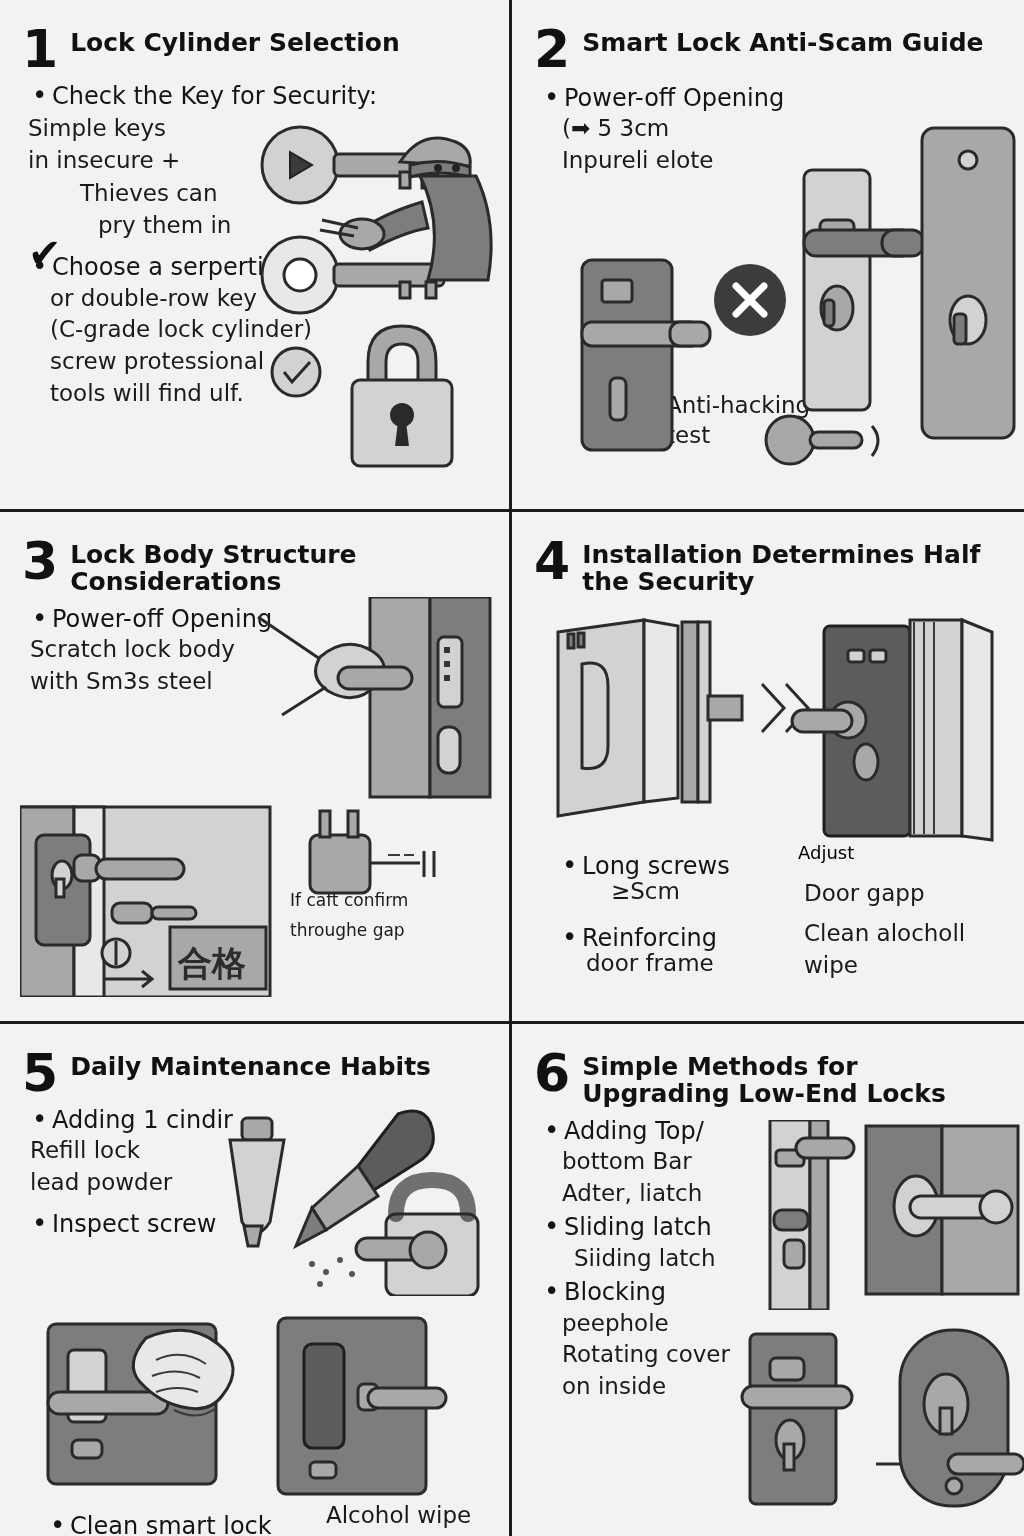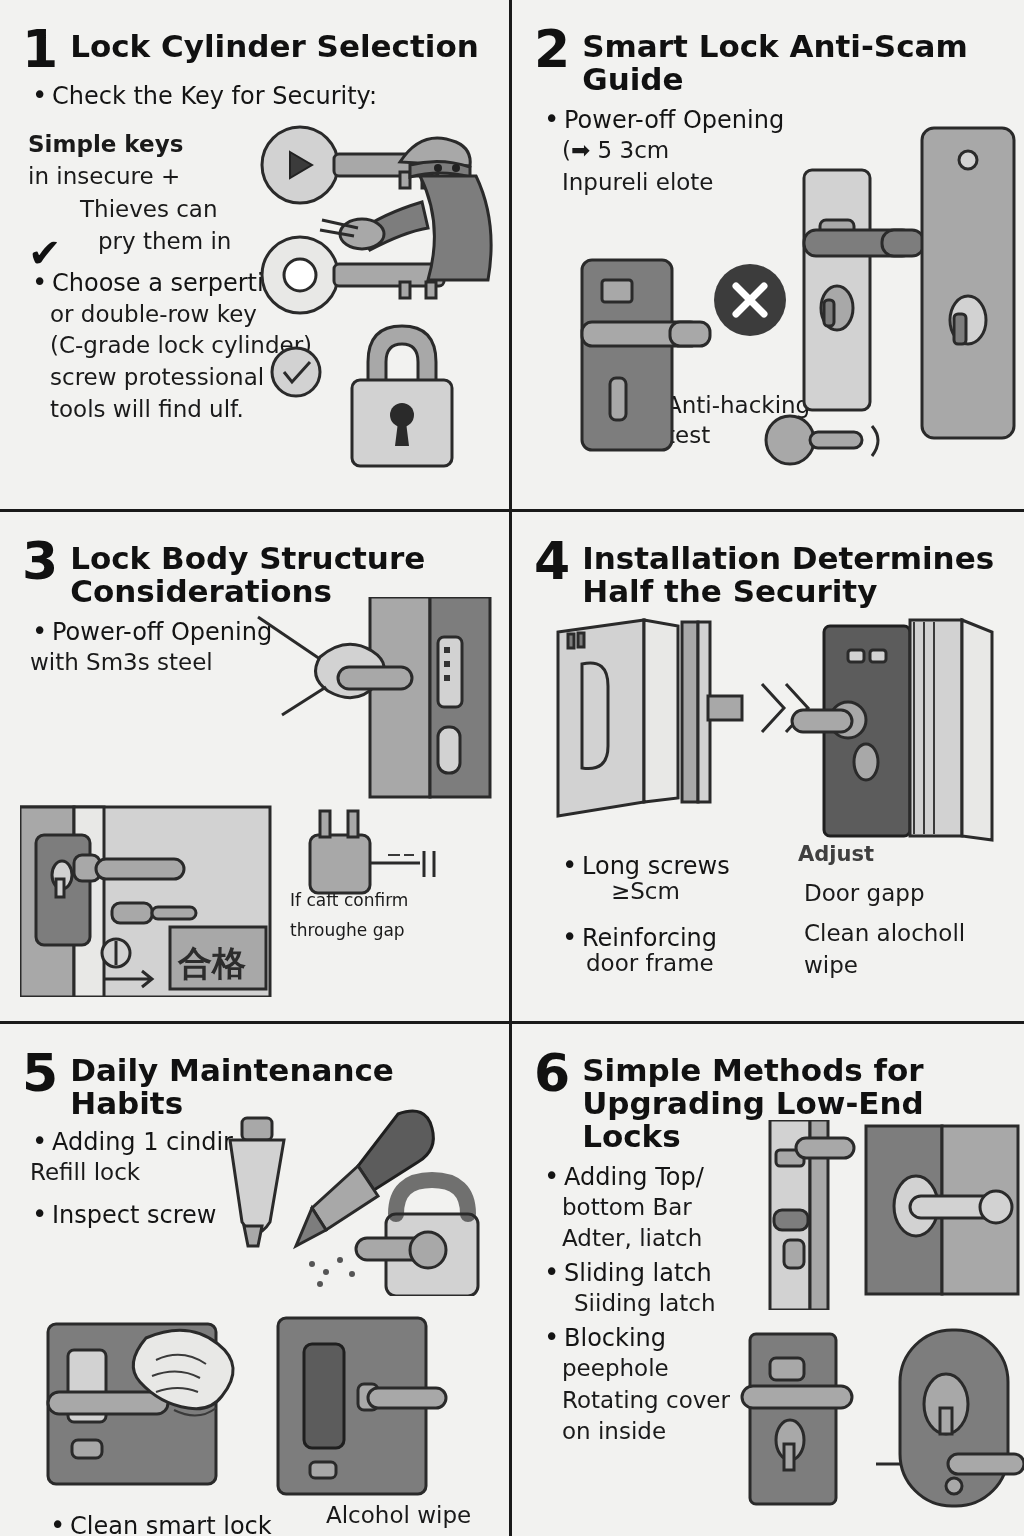--- a/index.html
+++ b/index.html
@@ -39,21 +39,21 @@
     gap: 12px;
   }
   .num {
     font-size: 52px;
     font-weight: bold;
     line-height: 0.92;
     color: #111;
     flex: 0 0 auto;
   }
   .title {
-    font-size: 31px;
+    font-size: 25px;
     font-weight: bold;
     line-height: 1.06;
     color: #111;
     padding-top: 4px;
   }
   .bullets {
     margin: 8px 0 0 6px;
     padding: 0;
     list-style: none;
   }
@@ -77,23 +77,23 @@
     line-height: 1.2;
     color: #1a1a1a;
     margin: 2px 0 4px 6px;
   }
   .caption {
     font-size: 17px;
     line-height: 1.18;
     color: #1a1a1a;
   }
   .bold-cap {
-    font-size: 21px;
-    font-weight: bold;
-    color: #404040;
+    font-size: 18px;
+    font-weight: normal;
+    color: #000000;
   }
 
   
   .art { position: absolute; }
   .gray-d { fill: #7d7d7d; stroke: #2a2a2a; stroke-width: 3; }
   .gray-m { fill: #a8a8a8; stroke: #2a2a2a; stroke-width: 3; }
   .gray-l { fill: #d2d2d2; stroke: #2a2a2a; stroke-width: 3; }
   .gray-xl { fill: #e8e8e6; stroke: #2a2a2a; stroke-width: 3; }
   .gray-dd { fill: #5c5c5c; stroke: #1f1f1f; stroke-width: 3; }
   .ln { stroke: #2a2a2a; stroke-width: 3; fill: none; }
@@ -113,21 +113,21 @@
   <div class="grid">
 
     <div class="cell b-right b-bottom">
       <div class="head">
         <div class="num">1</div>
         <div class="title">Lock Cylinder Selection</div>
       </div>
       <ul class="bullets">
         <li class="b-item">Check the Key for Security:</li>
       </ul>
-      <div class="sub" style="margin-top:20px;font-weight:bold;">Simple keys</div>
+      <div class="sub" style="margin-top:4px;">Simple keys</div>
       <div class="sub">in insecure +</div>
       <div class="check-mark" style="left:28px; top:230px;">✔</div>
       <div class="sub" style="margin-left:58px; margin-top:6px;">Thieves can</div>
       <div class="sub" style="margin-left:76px;">pry them in</div>
 
       <ul class="bullets" style="margin-top:14px;">
         <li class="b-item">Choose a serpertine</li>
       </ul>
       <div class="sub" style="margin-left:28px;">or double-row key</div>
       <div class="sub" style="margin-left:28px;">(C-grade lock cylinder)</div>
@@ -232,20 +232,21 @@
     </div>
 
     <div class="cell b-right b-bottom">
       <div class="head">
         <div class="num">3</div>
         <div class="title">Lock Body Structure Considerations</div>
       </div>
       <ul class="bullets" style="margin-top:10px;">
         <li class="b-item">Power-off Opening</li>
       </ul>
+      <div class="sub" style="margin-left:8px;">Scratch lock body</div>
       <div class="sub" style="margin-left:8px;">with Sm3s steel</div>
 
       <div class="caption" style="position:absolute; left:290px; top:378px;">If caft confirm</div>
       <div class="caption" style="position:absolute; left:290px; top:408px;">throughe  gap</div>
 
       <svg class="art" style="left:20px; top:85px;" width="480" height="400" viewBox="0 0 480 400">
 
         <g>
           <rect x="350" y="0" width="60" height="200" class="gray-m"></rect>
           <rect x="410" y="0" width="60" height="200" class="gray-d"></rect>
@@ -343,20 +344,21 @@
 
     <div class="cell b-right">
       <div class="head">
         <div class="num">5</div>
         <div class="title">Daily Maintenance Habits</div>
       </div>
       <ul class="bullets" style="margin-top:8px;">
         <li class="b-item">Adding 1 cindir</li>
       </ul>
       <div class="sub" style="margin-left:8px;">Refill lock</div>
+      <div class="sub" style="margin-left:8px;">lead powder</div>
       <ul class="bullets" style="margin-top:14px;">
         <li class="b-item">Inspect screw</li>
       </ul>
 
       <svg class="art" style="left:200px; top:82px;" width="300" height="190" viewBox="0 0 300 190">
         <g>
           <rect x="42" y="12" width="30" height="22" rx="5" class="gray-m"></rect>
           <path d="M30 34 L84 34 L70 116 q-14 22 -28 0 Z" class="gray-l"></path>
           <path d="M44 120 L62 120 L58 140 L48 140 Z" class="gray-m"></path>
         </g>

